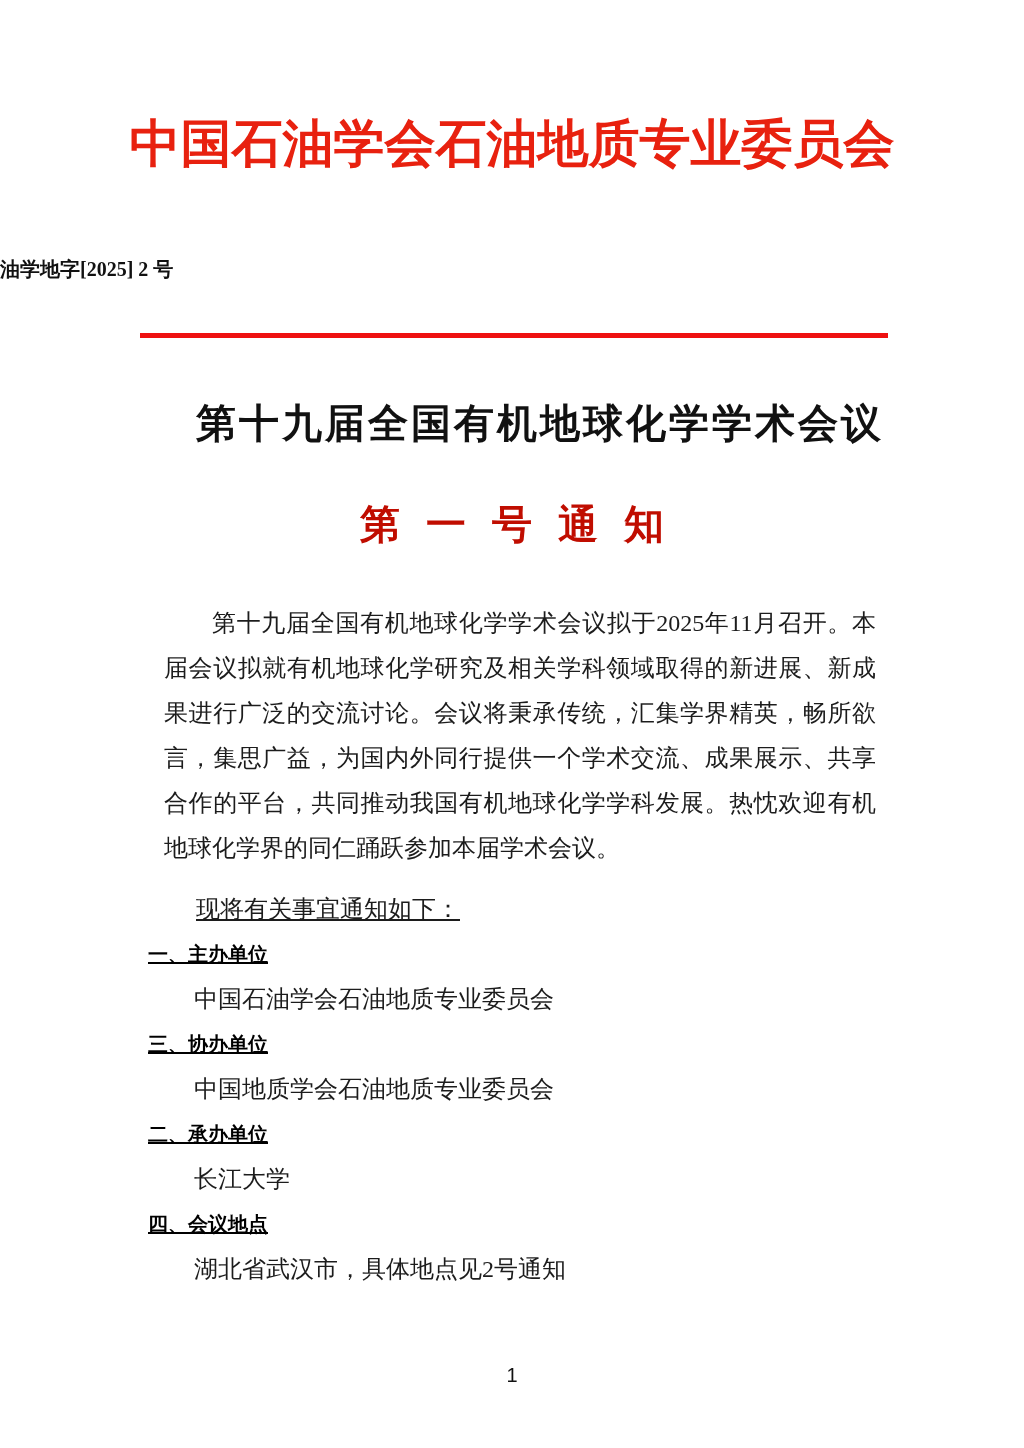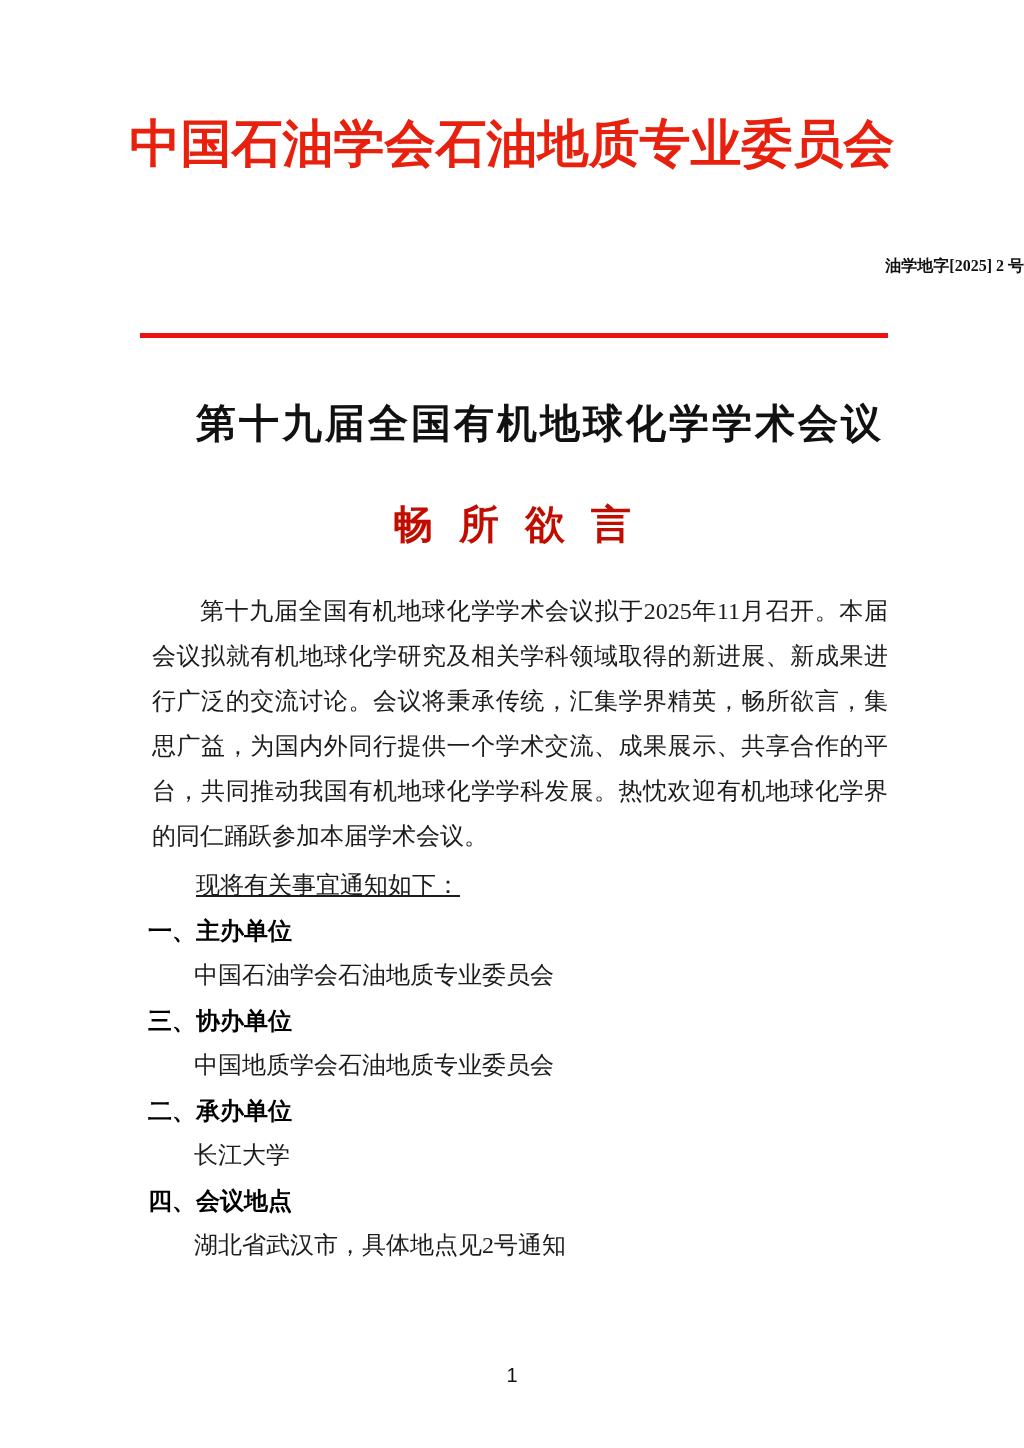--- a/index.html
+++ b/index.html
@@ -28,23 +28,23 @@
     font-weight: 700;
     color: #e8210f;
     letter-spacing: 0px;
     white-space: nowrap;
   }
   .doc-number {
     position: absolute;
     top: 256px;
     left: 0;
     width: 100%;
-    text-align: right;
+    text-align: left;
     font-family: "Liberation Serif", serif;
-    font-size: 16px;
+    font-size: 20px;
     font-weight: 700;
     color: #111111;
   }
   .red-rule {
     position: absolute;
     top: 333px;
     left: 140px;
     width: 748px;
     height: 5px;
     background: #ee1111;
@@ -84,41 +84,42 @@
   }
   .text-block {
     position: absolute;
     top: 585px;
     left: 148px;
     width: 744px;
     font-size: 24px;
     line-height: 45px;
   }
   .body-par {
-    margin: 4px;
+    margin: 16px;
     text-indent: 2em;
     text-align: justify;
     text-justify: inter-ideograph;
     color: #1c1c1c;
   }
   .intro-line {
     margin: 0;
     text-indent: 2em;
     color: #1c1c1c;
     text-decoration: underline;
   }
   .doc-section {
     margin: 0;
   }
   .sec-title {
     font-family: "Liberation Sans", sans-serif;
-    font-size: 24px;
+    font-size: 20px;
     font-weight: 700;
     color: #000000;
     line-height: 45px;
+    text-decoration: underline;
   }
   .sec-item {
     padding-left: 46px;
     line-height: 45px;
     color: #1c1c1c;
   }
   .page-num {
     position: absolute;
     top: 1364px;
     left: 0;
@@ -135,21 +136,21 @@
 <div class="page">
 
   <h1 class="org-title">中国石油学会石油地质专业委员会</h1>
 
   <div class="doc-number">油学地字[2025] 2 号</div>
 
   <div class="red-rule"></div>
 
   <h2 class="conf-title">第十九届全国有机地球化学学术会议</h2>
 
-  <h3 class="notice-title">畅所欲言</h3>
+  <h3 class="notice-title">第一号通知</h3>
 
   <div class="text-block">
 
     <p class="body-par">第十九届全国有机地球化学学术会议拟于2025年11月召开。本届会议拟就有机地球化学研究及相关学科领域取得的新进展、新成果进行广泛的交流讨论。会议将秉承传统，汇集学界精英，畅所欲言，集思广益，为国内外同行提供一个学术交流、成果展示、共享合作的平台，共同推动我国有机地球化学学科发展。热忱欢迎有机地球化学界的同仁踊跃参加本届学术会议。</p>
 
     <p class="intro-line">现将有关事宜通知如下：</p>
 
     <div class="doc-section">
       <div class="sec-title">一、主办单位</div>
       <div class="sec-item">中国石油学会石油地质专业委员会</div>

